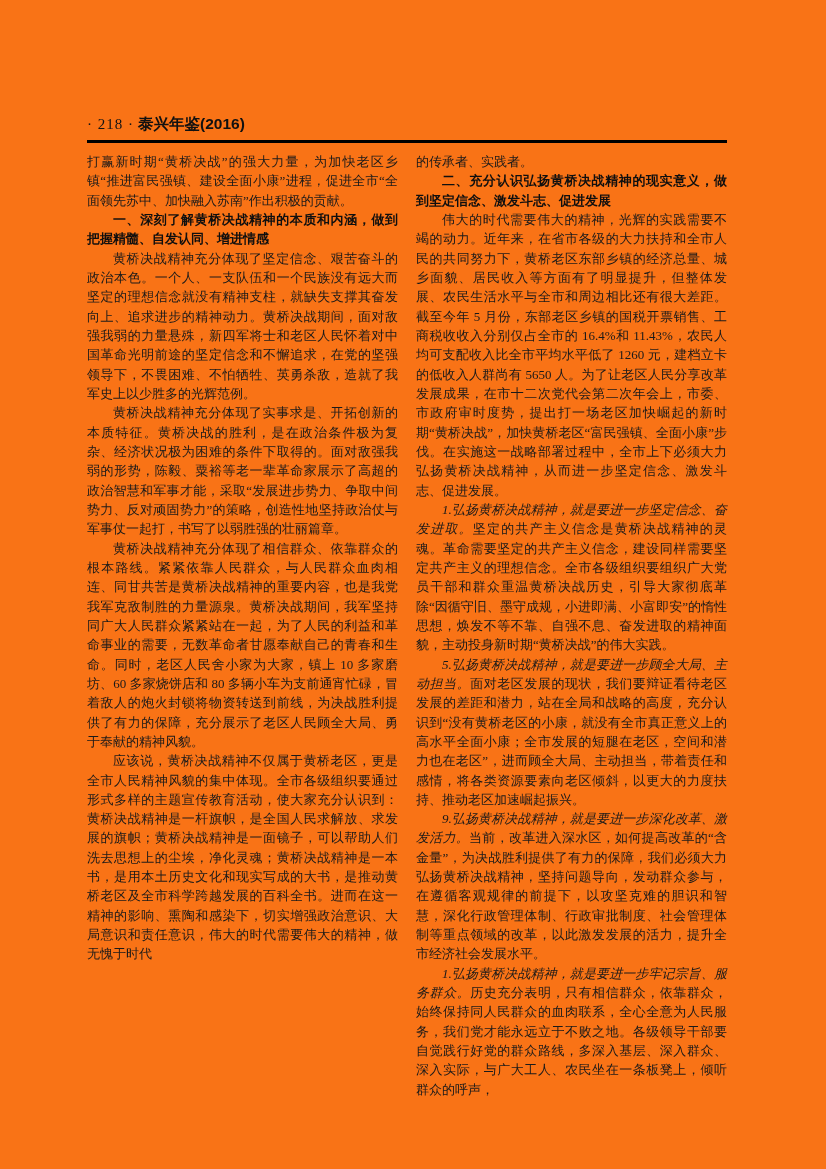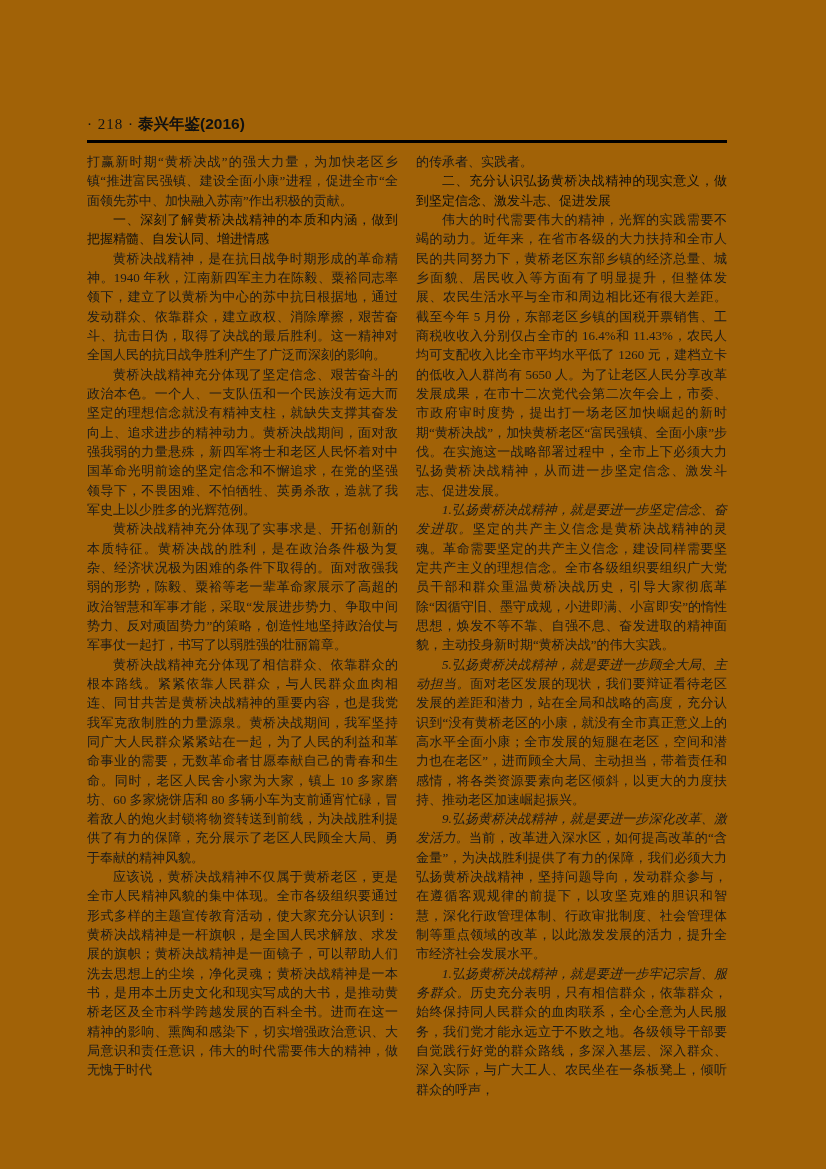--- a/index.html
+++ b/index.html
@@ -4,21 +4,21 @@
 <style>
   html, body { margin: 0; padding: 0; }
   body {
     width: 826px; height: 1169px;
     background: #fdfdfc;
     position: relative;
     overflow: hidden;
   }
   .page {
     position: absolute; inset: 0;
-    background: #a16207;
+    background: #f97316;
   }
   .page-header {
     position: absolute; left: 87px; top: 114px; width: 640px;
     white-space: nowrap;
     color: #141414;
   }
   .page-num {
     font-family: "Liberation Serif", "DejaVu Serif", serif;
     font-size: 15px; letter-spacing: 1px;
   }
@@ -42,41 +42,40 @@
     font-size: 13px;
     line-height: 19.33px;
     color: #1a1a1a;
     text-align: justify;
     text-justify: inter-ideograph;
     word-break: break-all;
   }
   .col p.indent { text-indent: 2em; }
   .col p.heading {
     font-family: "Liberation Sans", "DejaVu Sans", sans-serif;
-    font-weight: 400;
+    font-weight: 700;
     color: #0f0f0f;
   }
   .kai { font-style: italic; }
 </style>
 </head>
 <body>
 
 <div class="page">
 
   <div class="page-header">
     <span class="page-num"><span>·</span> <span>218</span> <span>·</span></span><span class="book-title">泰兴年鉴(2016)</span>
   </div>
 
   <div class="header-rule"></div>
 
   <div class="columns">
     <div class="col" id="col-left">
         <p class="body"><span>打赢新时期“黄桥决战”的强大力量，为加快老区乡镇“推进富民强镇、建设全面小康”进程，促进全市“全面领先苏中、加快融入苏南”作出积极的贡献。</span></p>
         <p class="heading indent"><span>一、深刻了解黄桥决战精神的本质和内涵，做到把握精髓、自发认同、增进情感</span></p>
-        <p class="body indent"><span>黄桥决战精神，是在抗日战争时期形成的革命精神。1940 年秋，江南新四军主力在陈毅、粟裕同志率领下，建立了以黄桥为中心的苏中抗日根据地，通过发动群众、依靠群众，建立政权、消除摩擦，艰苦奋斗、抗击日伪，取得了决战的最后胜利。这一精神对全国人民的抗日战争胜利产生了广泛而深刻的影响。</span></p>
         <p class="body indent"><span>黄桥决战精神充分体现了坚定信念、艰苦奋斗的政治本色。一个人、一支队伍和一个民族没有远大而坚定的理想信念就没有精神支柱，就缺失支撑其奋发向上、追求进步的精神动力。黄桥决战期间，面对敌强我弱的力量悬殊，新四军将士和老区人民怀着对中国革命光明前途的坚定信念和不懈追求，在党的坚强领导下，不畏困难、不怕牺牲、英勇杀敌，造就了我军史上以少胜多的光辉范例。</span></p>
         <p class="body indent"><span>黄桥决战精神充分体现了实事求是、开拓创新的本质特征。黄桥决战的胜利，是在政治条件极为复杂、经济状况极为困难的条件下取得的。面对敌强我弱的形势，陈毅、粟裕等老一辈革命家展示了高超的政治智慧和军事才能，采取“发展进步势力、争取中间势力、反对顽固势力”的策略，创造性地坚持政治仗与军事仗一起打，书写了以弱胜强的壮丽篇章。</span></p>
         <p class="body indent"><span>黄桥决战精神充分体现了相信群众、依靠群众的根本路线。紧紧依靠人民群众，与人民群众血肉相连、同甘共苦是黄桥决战精神的重要内容，也是我党我军克敌制胜的力量源泉。黄桥决战期间，我军坚持同广大人民群众紧紧站在一起，为了人民的利益和革命事业的需要，无数革命者甘愿奉献自己的青春和生命。同时，老区人民舍小家为大家，镇上 10 多家磨坊、60 多家烧饼店和 80 多辆小车为支前通宵忙碌，冒着敌人的炮火封锁将物资转送到前线，为决战胜利提供了有力的保障，充分展示了老区人民顾全大局、勇于奉献的精神风貌。</span></p>
         <p class="body indent"><span>应该说，黄桥决战精神不仅属于黄桥老区，更是全市人民精神风貌的集中体现。全市各级组织要通过形式多样的主题宣传教育活动，使大家充分认识到：黄桥决战精神是一杆旗帜，是全国人民求解放、求发展的旗帜；黄桥决战精神是一面镜子，可以帮助人们洗去思想上的尘埃，净化灵魂；黄桥决战精神是一本书，是用本土历史文化和现实写成的大书，是推动黄桥老区及全市科学跨越发展的百科全书。进而在这一精神的影响、熏陶和感染下，切实增强政治意识、大局意识和责任意识，伟大的时代需要伟大的精神，做无愧于时代</span></p>
       </div>
     <div class="col" id="col-right">
         <p class="body"><span>的传承者、实践者。</span></p>
         <p class="heading indent"><span>二、充分认识弘扬黄桥决战精神的现实意义，做到坚定信念、激发斗志、促进发展</span></p>
         <p class="body indent"><span>伟大的时代需要伟大的精神，光辉的实践需要不竭的动力。近年来，在省市各级的大力扶持和全市人民的共同努力下，黄桥老区东部乡镇的经济总量、城乡面貌、居民收入等方面有了明显提升，但整体发展、农民生活水平与全市和周边相比还有很大差距。截至今年 5 月份，东部老区乡镇的国税开票销售、工商税收收入分别仅占全市的 16.4%和 11.43%，农民人均可支配收入比全市平均水平低了 1260 元，建档立卡的低收入人群尚有 5650 人。为了让老区人民分享改革发展成果，在市十二次党代会第二次年会上，市委、市政府审时度势，提出打一场老区加快崛起的新时期“黄桥决战”，加快黄桥老区“富民强镇、全面小康”步伐。在实施这一战略部署过程中，全市上下必须大力弘扬黄桥决战精神，从而进一步坚定信念、激发斗志、促进发展。</span></p>
         <p class="body indent"><span class="kai">1.弘扬黄桥决战精神，就是要进一步坚定信念、奋发进取。</span><span>坚定的共产主义信念是黄桥决战精神的灵魂。革命需要坚定的共产主义信念，建设同样需要坚定共产主义的理想信念。全市各级组织要组织广大党员干部和群众重温黄桥决战历史，引导大家彻底革除“因循守旧、墨守成规，小进即满、小富即安”的惰性思想，焕发不等不靠、自强不息、奋发进取的精神面貌，主动投身新时期“黄桥决战”的伟大实践。</span></p>

